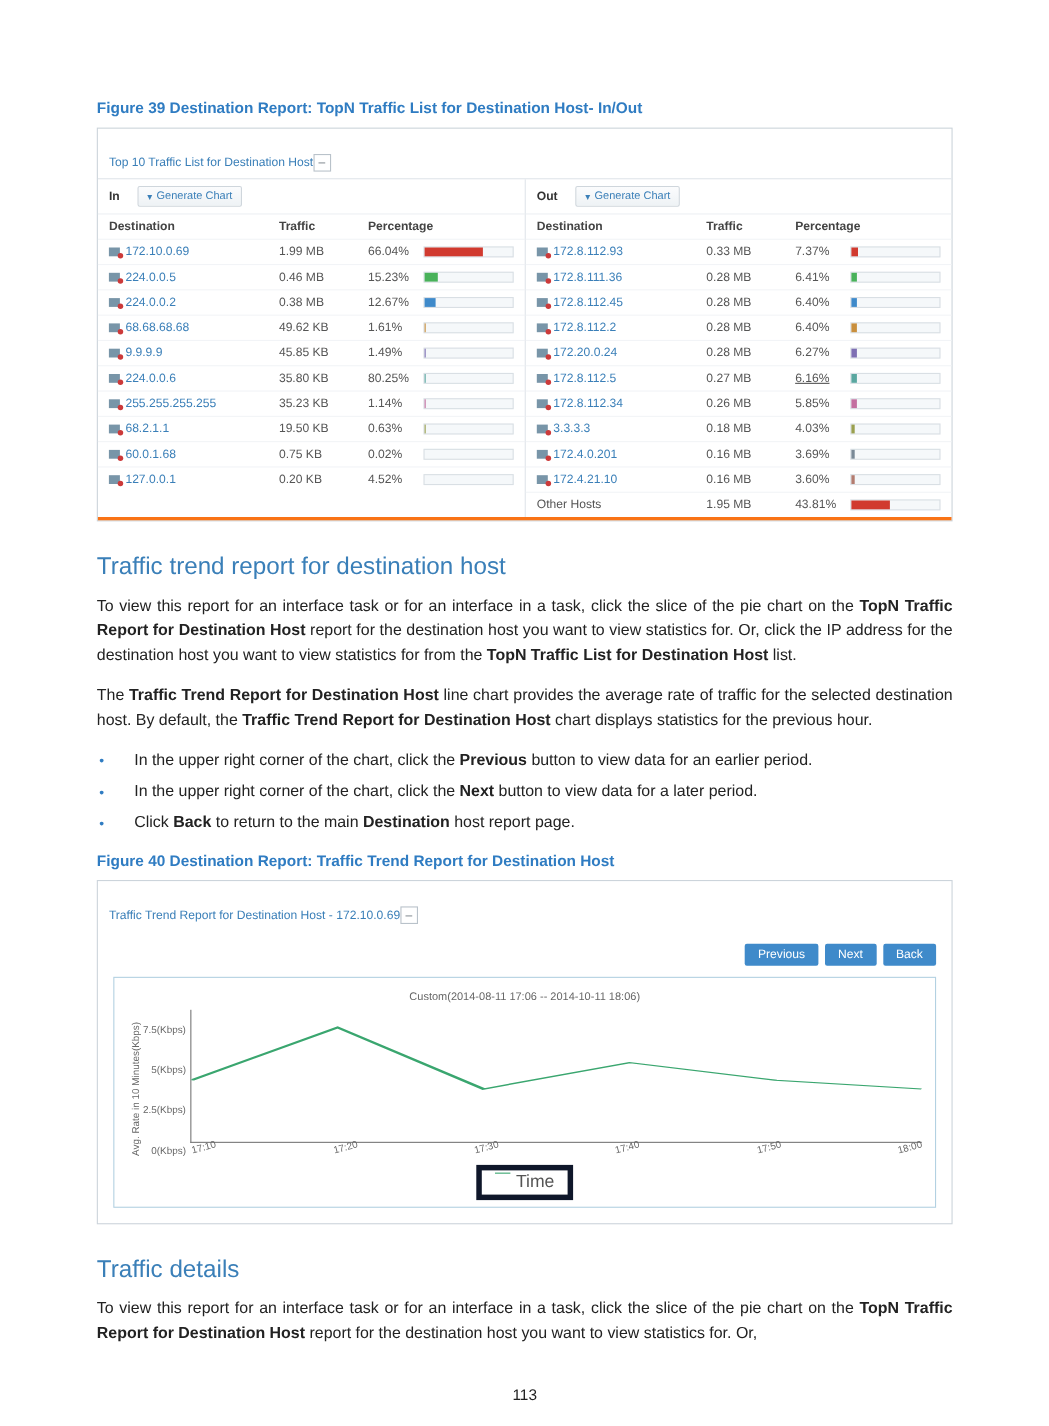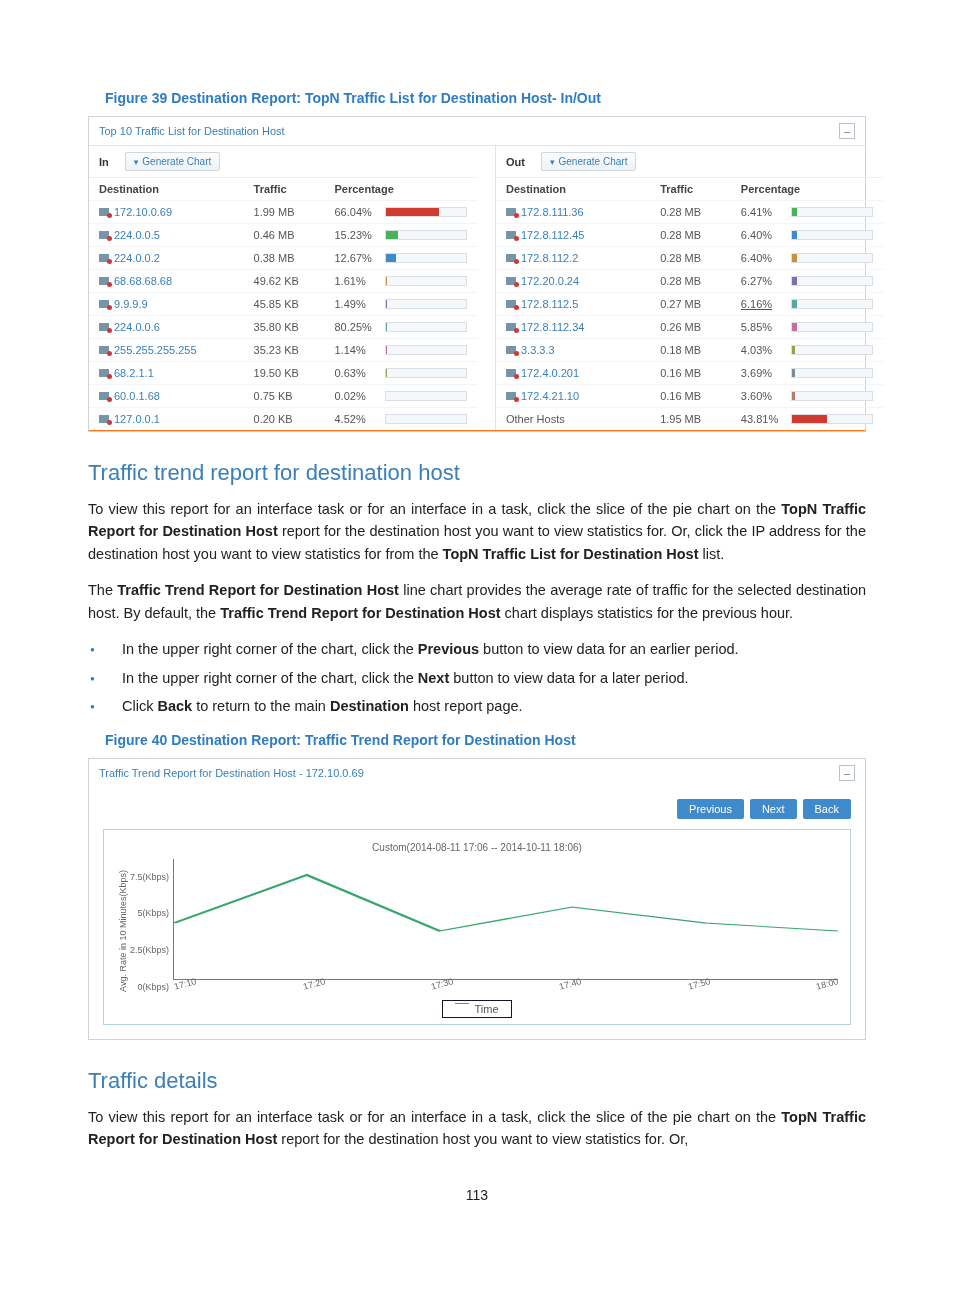--- a/index.html
+++ b/index.html
@@ -1,22 +1,22 @@
 <!DOCTYPE html>
 <html><head>
 <meta charset="utf-8">
 <style>
   html,body{margin:0;padding:0;background:#fff;font-family:"Segoe UI",Arial,sans-serif;color:#222;}
   .page{width:954px;margin:0 auto;padding:90px 88px 40px 88px;box-sizing:border-box;}
-  .fig-caption{color:#2f7cc2;font-weight:700;font-size:14px;margin:0 0 10px 17px;}
+  .fig-caption{color:#2f7cc2;font-weight:700;font-size:14px;margin:0 0 10px 0;}
   
   .panel{border:1px solid #ccd4db;margin-bottom:28px;font-size:11px;color:#555;background:#fff;}
-  .panel-title{display:flex;justify-content:space-between;align-items:center;padding:6px 10px;color:#3a7fb8;font-size:11px;}
+  .panel-title{display:flex;align-items:center;padding:6px 10px;color:#3a7fb8;font-size:11px;margin-top:17px;}
   .collapse-btn{width:14px;height:14px;border:1px solid #b9c2ca;display:flex;align-items:center;justify-content:center;font-size:11px;color:#6a737b;line-height:10px;}
-  .inout-row{display:flex;border-top:1px solid #e0e5ea;border-bottom:1px solid #f97316;gap:18px;}
+  .inout-row{display:flex;border-top:1px solid #e0e5ea;border-bottom:3px solid #f97316;}
   .half{flex:0 0 50%;box-sizing:border-box;}
   .half+.half{border-left:1px solid #e0e5ea;}
   .inout-head{display:flex;align-items:center;padding:6px 10px;}
   .inout-label{color:#333;font-weight:700;margin-right:16px;font-size:11px;}
   .gen-chart{display:inline-flex;align-items:center;border:1px solid #cfd6dc;border-radius:2px;padding:3px 8px;color:#3a7fb8;font-size:10px;background:linear-gradient(#fbfcfd,#eef2f5);}
   .gen-chart::before{content:"\25BE";margin-right:4px;font-size:9px;color:#3a7fb8;}
   .thead{display:flex;padding:5px 10px;border-top:1px solid #edf0f3;color:#444;font-weight:600;font-size:11px;}
   .col-dest{flex:0 0 42%;}
   .col-traf{flex:0 0 22%;}
   .col-pct{flex:0 0 36%;display:flex;align-items:center;}
@@ -39,21 +39,21 @@
   .btn{background:#3f8aca;color:#fff;font-size:11px;padding:4px 12px;border-radius:2px;}
   .chart-box{border:1px solid #b3d1e2;margin:0 6px 6px 6px;padding:12px 12px 6px 12px;}
   .chart-subtitle{text-align:center;font-size:10px;color:#666;margin-bottom:6px;}
   .axes{display:flex;align-items:flex-end;}
   .ylabel{writing-mode:vertical-rl;transform:rotate(180deg);font-size:9px;color:#666;text-align:center;padding:0 2px;}
   .yticks{display:flex;flex-direction:column;justify-content:space-between;height:120px;font-size:9px;color:#666;text-align:right;padding-right:4px;}
   .plot{flex:1;position:relative;height:120px;border-left:1px solid #777;border-bottom:1px solid #777;}
   .xticks{display:flex;justify-content:space-between;font-size:9px;color:#666;padding:2px 0 0 0;}
   .xtick{transform:rotate(-15deg);transform-origin:left top;white-space:nowrap;}
   .legend-box{display:flex;justify-content:center;margin-top:8px;}
-  .legend-inner{border:1px solid #0f172a;padding:2px 12px;font-size:11px;color:#555;display:flex;align-items:flex-start;}
+  .legend-inner{border:5px solid #0f172a;padding:2px 12px;font-size:16px;color:#555;display:flex;align-items:flex-start;}
   .legend-inner::before{content:"";display:inline-block;width:14px;height:0;border-top:1.5px solid #3aa66f;margin-right:5px;}
   svg.curve{position:absolute;left:0;top:0;width:100%;height:100%;}
   .pagenum{text-align:center;font-size:14px;margin-top:36px;}
 </style>
 </head>
 <body>
 
 <div class="page">
 
   <div class="fig-caption">Figure 39 Destination Report: TopN Traffic List for Destination Host- In/Out</div>
@@ -201,20 +201,32 @@
         <div class="inout-head">
           <span class="inout-label">Out</span>
           <span class="gen-chart">Generate Chart</span>
         </div>
         <div class="thead">
           <div class="col-dest">Destination</div>
           <div class="col-traf">Traffic</div>
           <div class="col-pct">Percentage</div>
         </div>
         <div id="out-rows">
+            <div class="trow">
+              <div class="col-dest">
+                <span class="ip"><span class="host-icon"></span>172.8.112.93</span>
+              </div>
+              <div class="col-traf">0.33 MB</div>
+              <div class="col-pct">
+                <span style="min-width: 42px;">7.37%</span>
+                <div class="bar-wrap">
+                  <div class="bar-fill" style="width: 7.37%; background: rgb(209, 58, 47);"></div>
+                </div>
+              </div>
+            </div>
             <div class="trow">
               <div class="col-dest">
                 <span class="ip"><span class="host-icon"></span>172.8.111.36</span>
               </div>
               <div class="col-traf">0.28 MB</div>
               <div class="col-pct">
                 <span style="min-width: 42px;">6.41%</span>
                 <div class="bar-wrap">
                   <div class="bar-fill" style="width: 6.41%; background: rgb(73, 178, 90);"></div>
                 </div>

